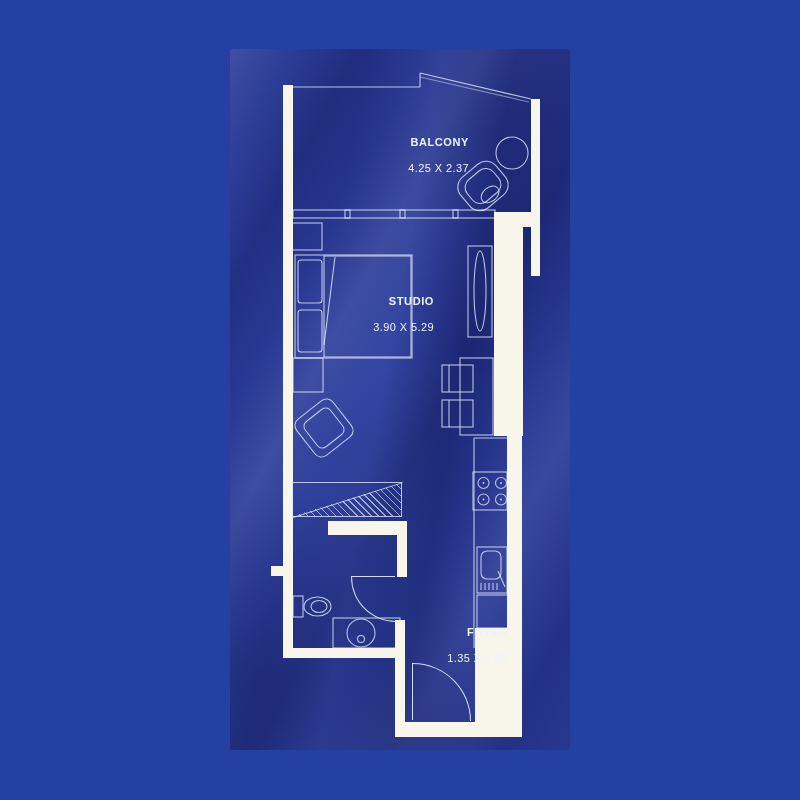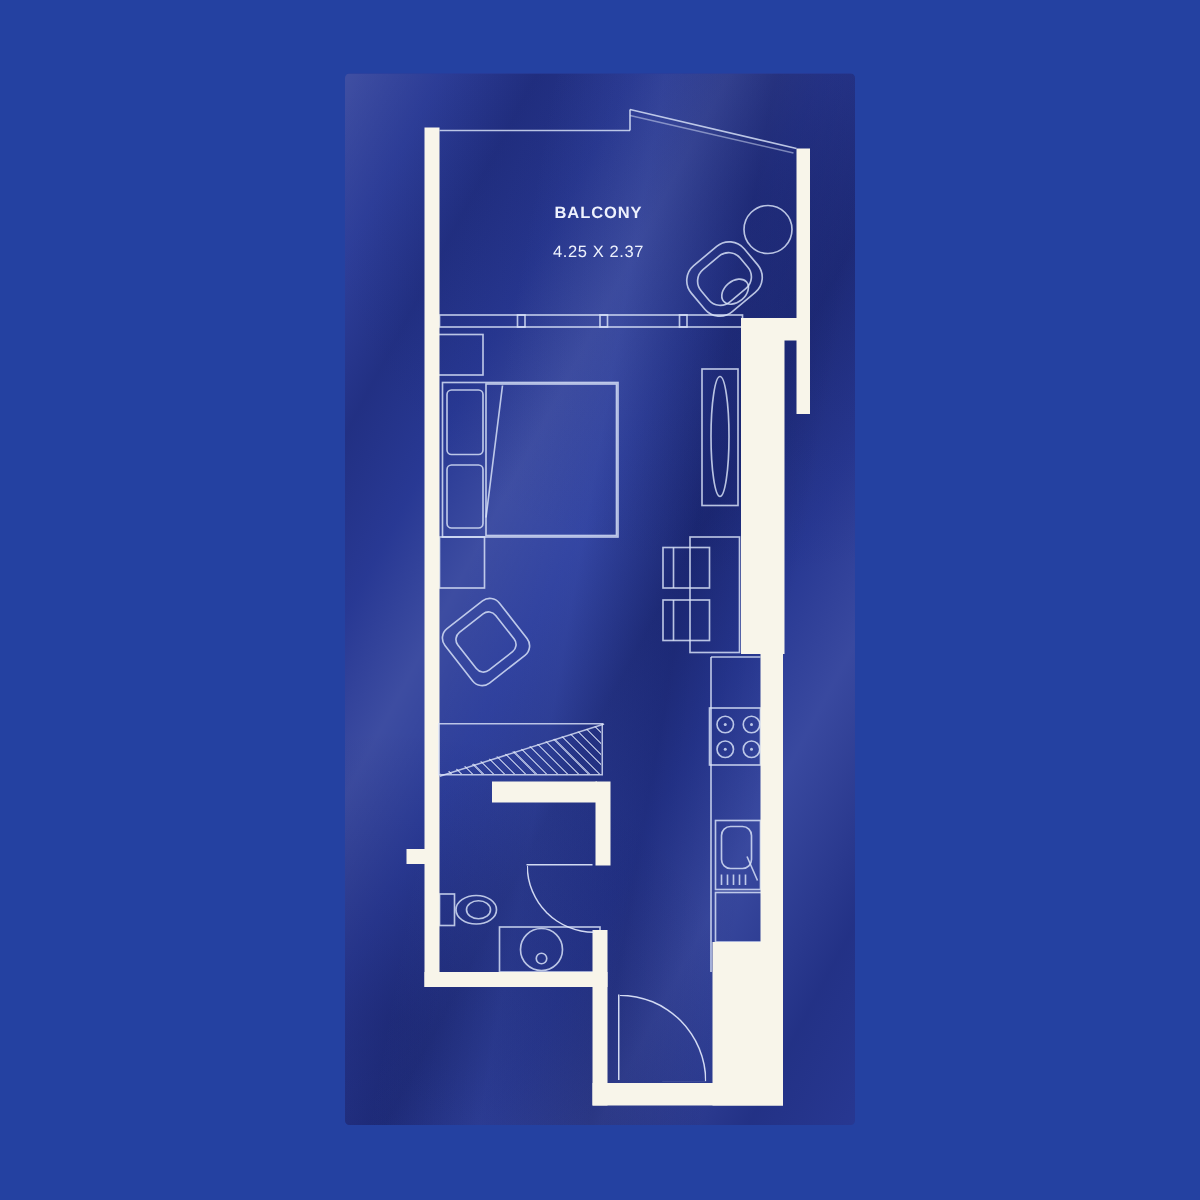--- a/index.html
+++ b/index.html
@@ -32,21 +32,21 @@
   
   .shaft{position:absolute;left:62px;top:433px;width:110px;height:35px;
          border:1px solid rgba(222,230,250,0.8);box-sizing:border-box;}
   .shaft-hatch{position:absolute;inset:0;
       clip-path:polygon(100% 0,100% 100%,0 100%);
       background:repeating-linear-gradient(45deg,rgba(222,230,250,0.65) 0 1px,transparent 1px 5px);}
   .shaft-diag{position:absolute;left:0px;top:34px;width:115px;height:0;
       border-top:1px solid rgba(222,230,250,0.8);
       transform:rotate(-17.65deg);transform-origin:left top;}
   
-  .label{position:absolute;text-align:center;color:#eef2fd;line-height:14px;}
+  .label{position:absolute;text-align:right;color:#eef2fd;line-height:14px;}
   .label .nm{font-size:11px;font-weight:700;letter-spacing:0.6px;}
   .label .dim{font-size:11px;font-weight:400;letter-spacing:0.4px;margin-top:12px;}
   svg{position:absolute;left:0;top:0;}
   .sv{stroke:rgba(220,229,250,0.82);fill:none;stroke-width:1.1;}
 </style>
 </head>
 <body>
 
 <div class="stage">
   <div class="photo">
@@ -160,14 +160,22 @@
 
     <div class="ln" style="left:121px;top:527px;width:44px;border-top:1.4px solid rgba(230,237,255,0.9)"></div>
     <div class="arc-bl" style="left:121px;top:528px;width:44px;height:44px"></div>
     <div class="ln" style="left:182px;top:614px;height:57px;border-left:1.4px solid rgba(230,237,255,0.9)"></div>
     <div class="arc-tr" style="left:183px;top:614px;width:57px;height:57px"></div>
 
     <div class="label" style="left:99px;top:86px;width:140px">
       <div class="nm">BALCONY</div>
       <div class="dim">4.25 X 2.37</div>
     </div>
+    <div class="label" style="left:64px;top:245px;width:140px">
+      <div class="nm">STUDIO</div>
+      <div class="dim">3.90 X 5.29</div>
+    </div>
+    <div class="label" style="left:138px;top:576px;width:140px">
+      <div class="nm">FOYER</div>
+      <div class="dim">1.35 X 1.65</div>
+    </div>
   </div>
 </div>
 
 </body></html>

